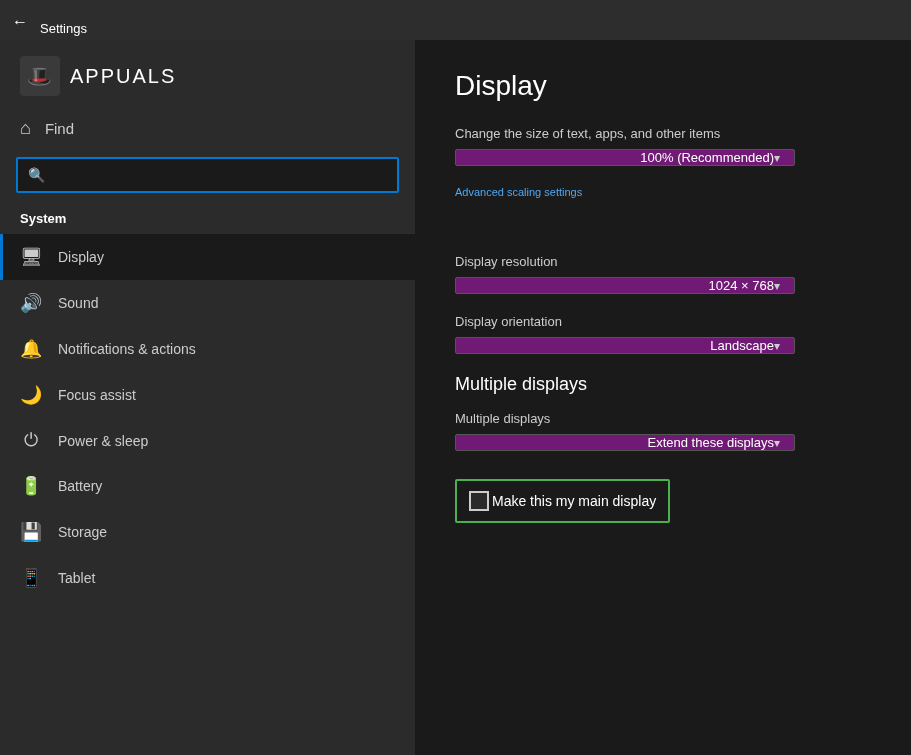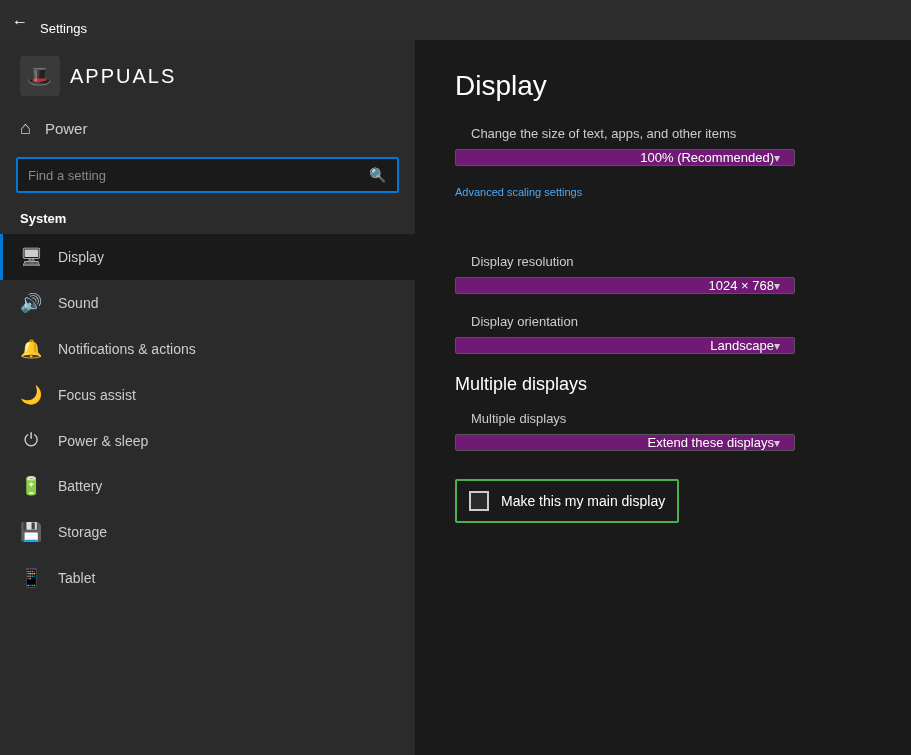--- a/index.html
+++ b/index.html
@@ -174,21 +174,20 @@
       font-size: 18px;
       font-weight: 300;
       color: #ffffff;
       margin-bottom: 16px;
     }
 
     .setting-label {
       font-size: 13px;
       color: #cccccc;
       margin-bottom: 8px;
-      margin-left: 16px;
     }
 
     .dropdown {
       width: 340px;
       background: #701a75;
       border: 1px solid #555;
       border-radius: 2px;
       padding: 0 14px;
       display: flex;
       align-items: center;
@@ -212,21 +211,21 @@
       margin-bottom: 20px;
     }
 
     .multiple-displays-section {
       margin-top: 8px;
     }
 
     .checkbox-row {
       display: flex;
       align-items: center;
-      gap: 12px;
+      gap: 3px;
       margin-top: 12px;
       padding: 10px 12px;
       border: 2px solid #4caf50;
       display: inline-flex;
       border-radius: 2px;
     }
     .checkbox-box {
       width: 20px;
       height: 20px;
       border: 2px solid #cccccc;
@@ -250,25 +249,24 @@
 
   <div class="sidebar">
 
     <div class="logo-area">
       <div class="logo-icon">🎩</div>
       <span class="logo-text">APPUALS</span>
     </div>
 
     <div class="home-button">
       <span class="home-icon">⌂</span>
-      <span>Power</span>
+      <span>Find</span>
     </div>
 
     <div class="search-bar">
-      <input class="search-input" type="text" placeholder="Find a setting" style="">
       <span class="search-icon-btn">🔍</span>
     </div>
 
     <div class="system-label">System</div>
 
     <div class="nav-item active">
       <span class="nav-item-icon">🖥</span>
       <span class="nav-item-label">Display</span>
     </div>
     <div class="nav-item">

